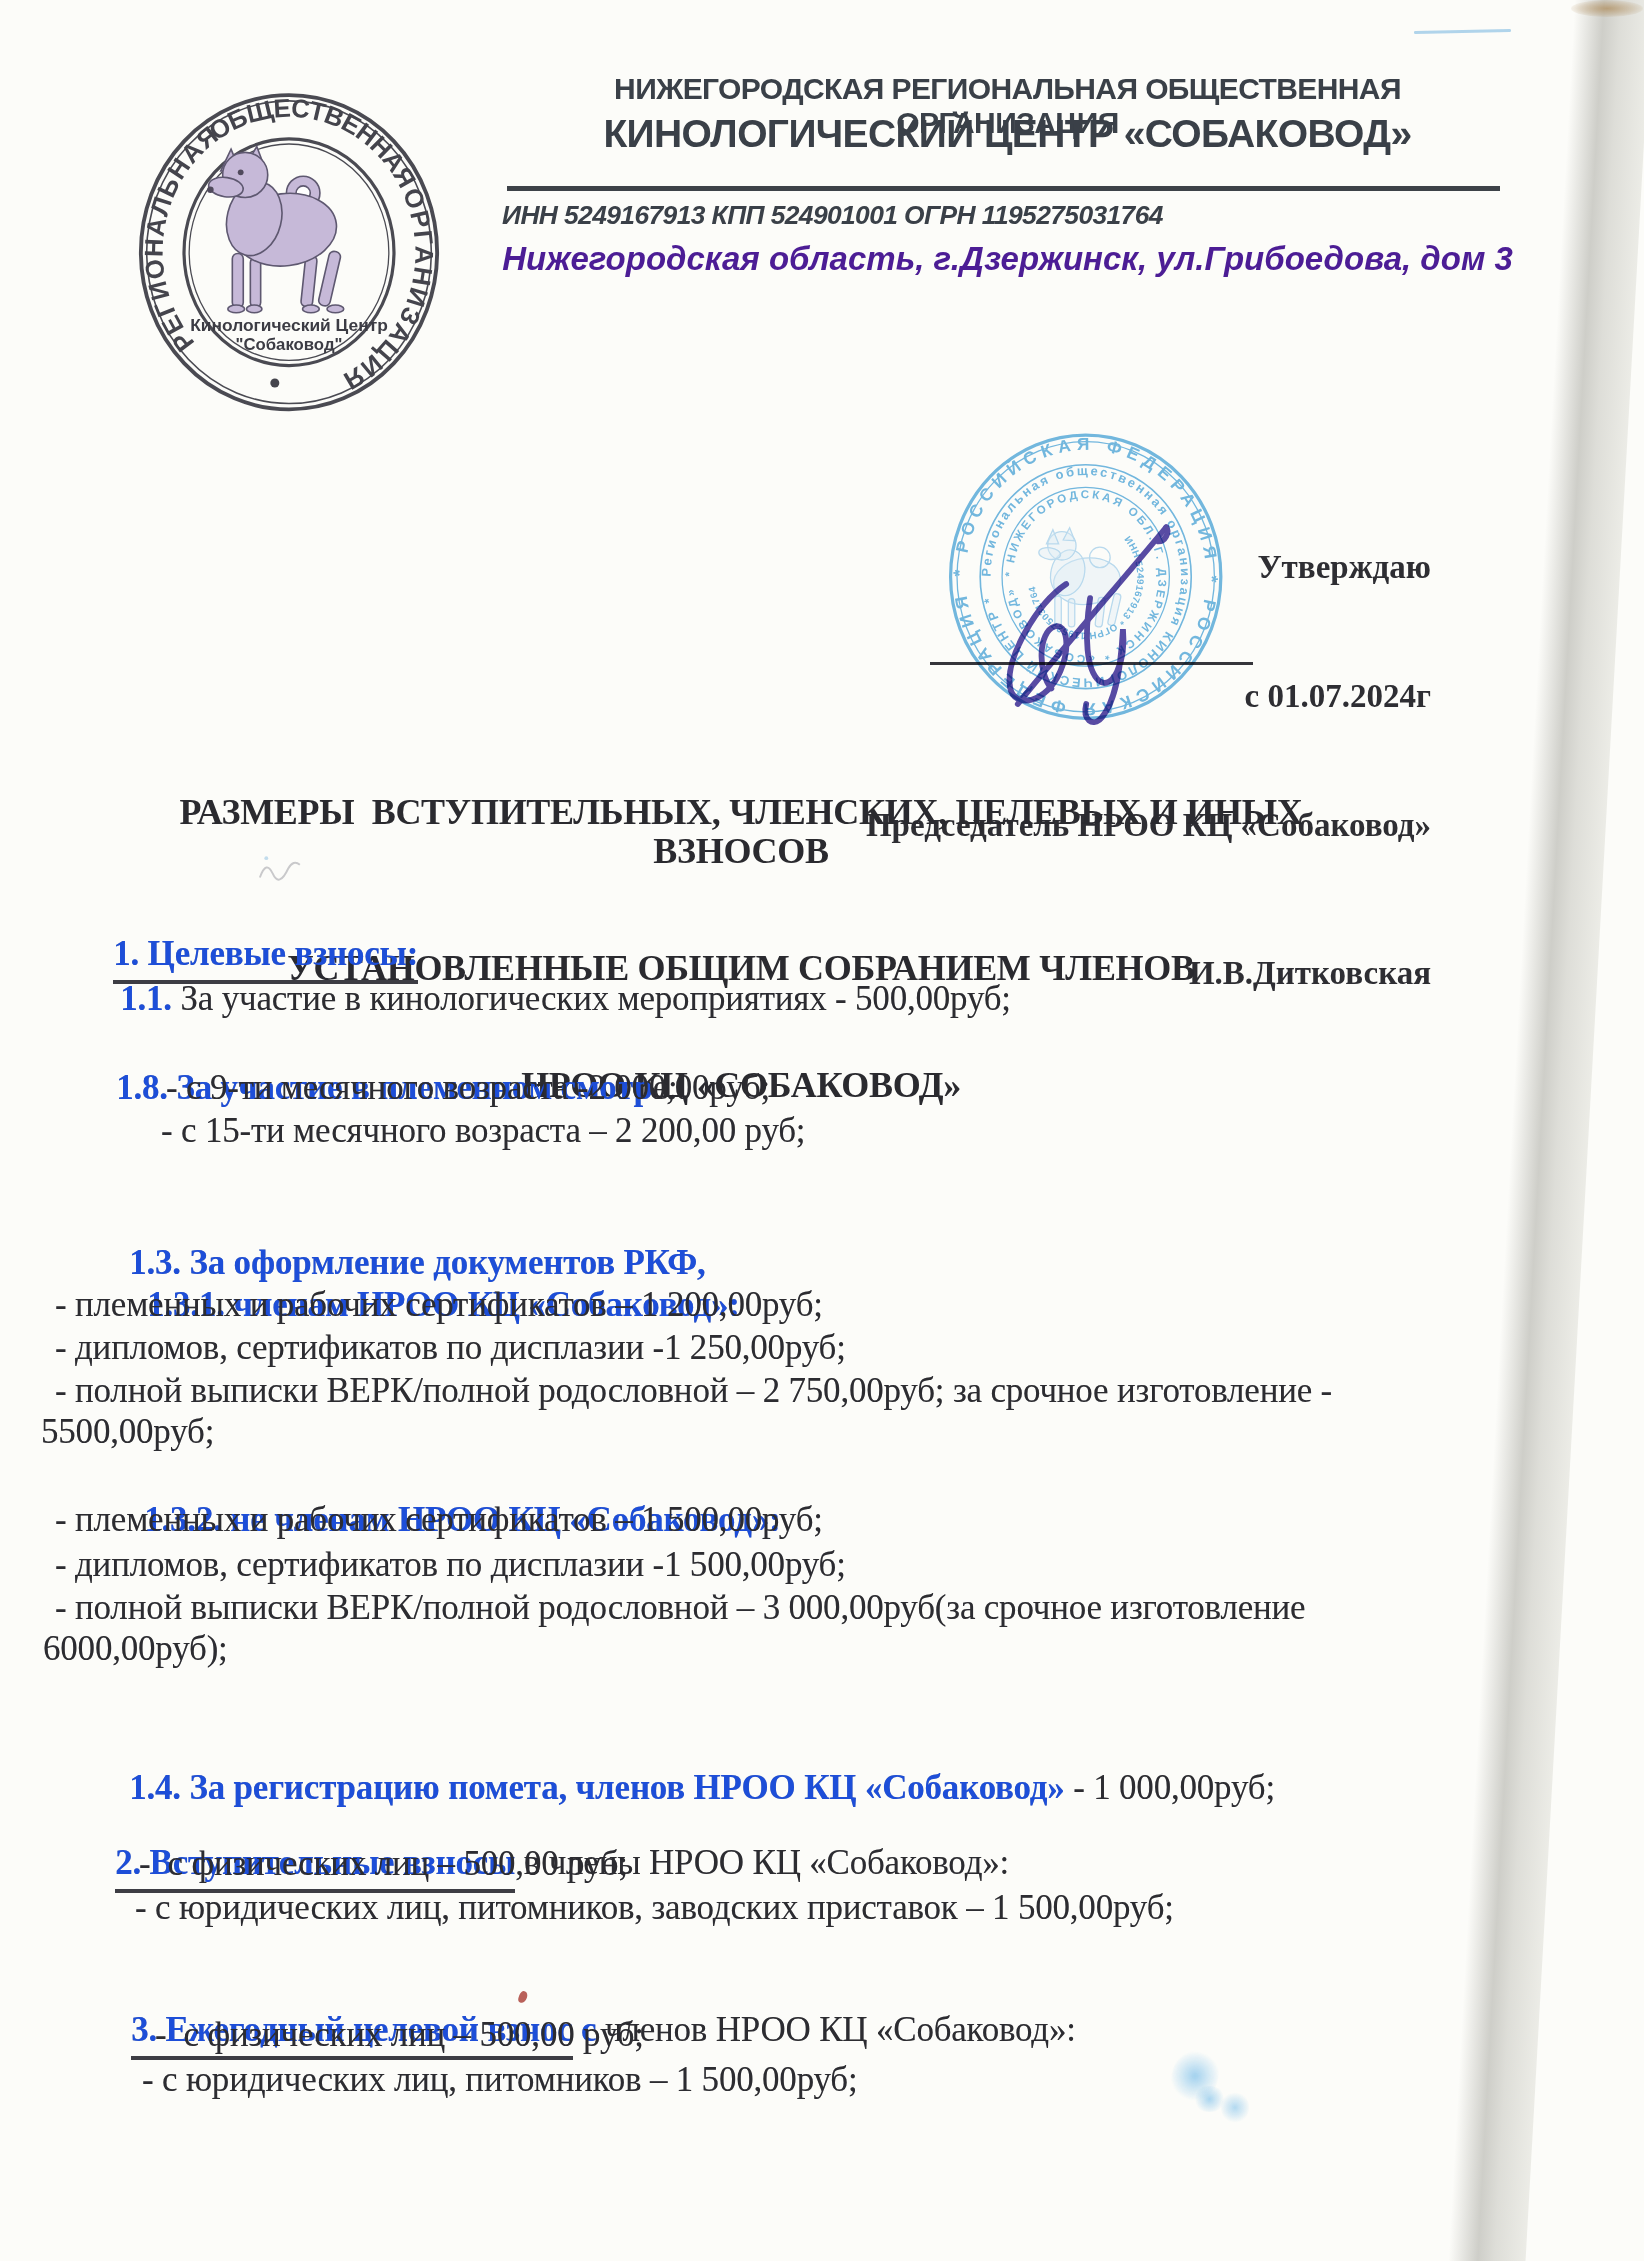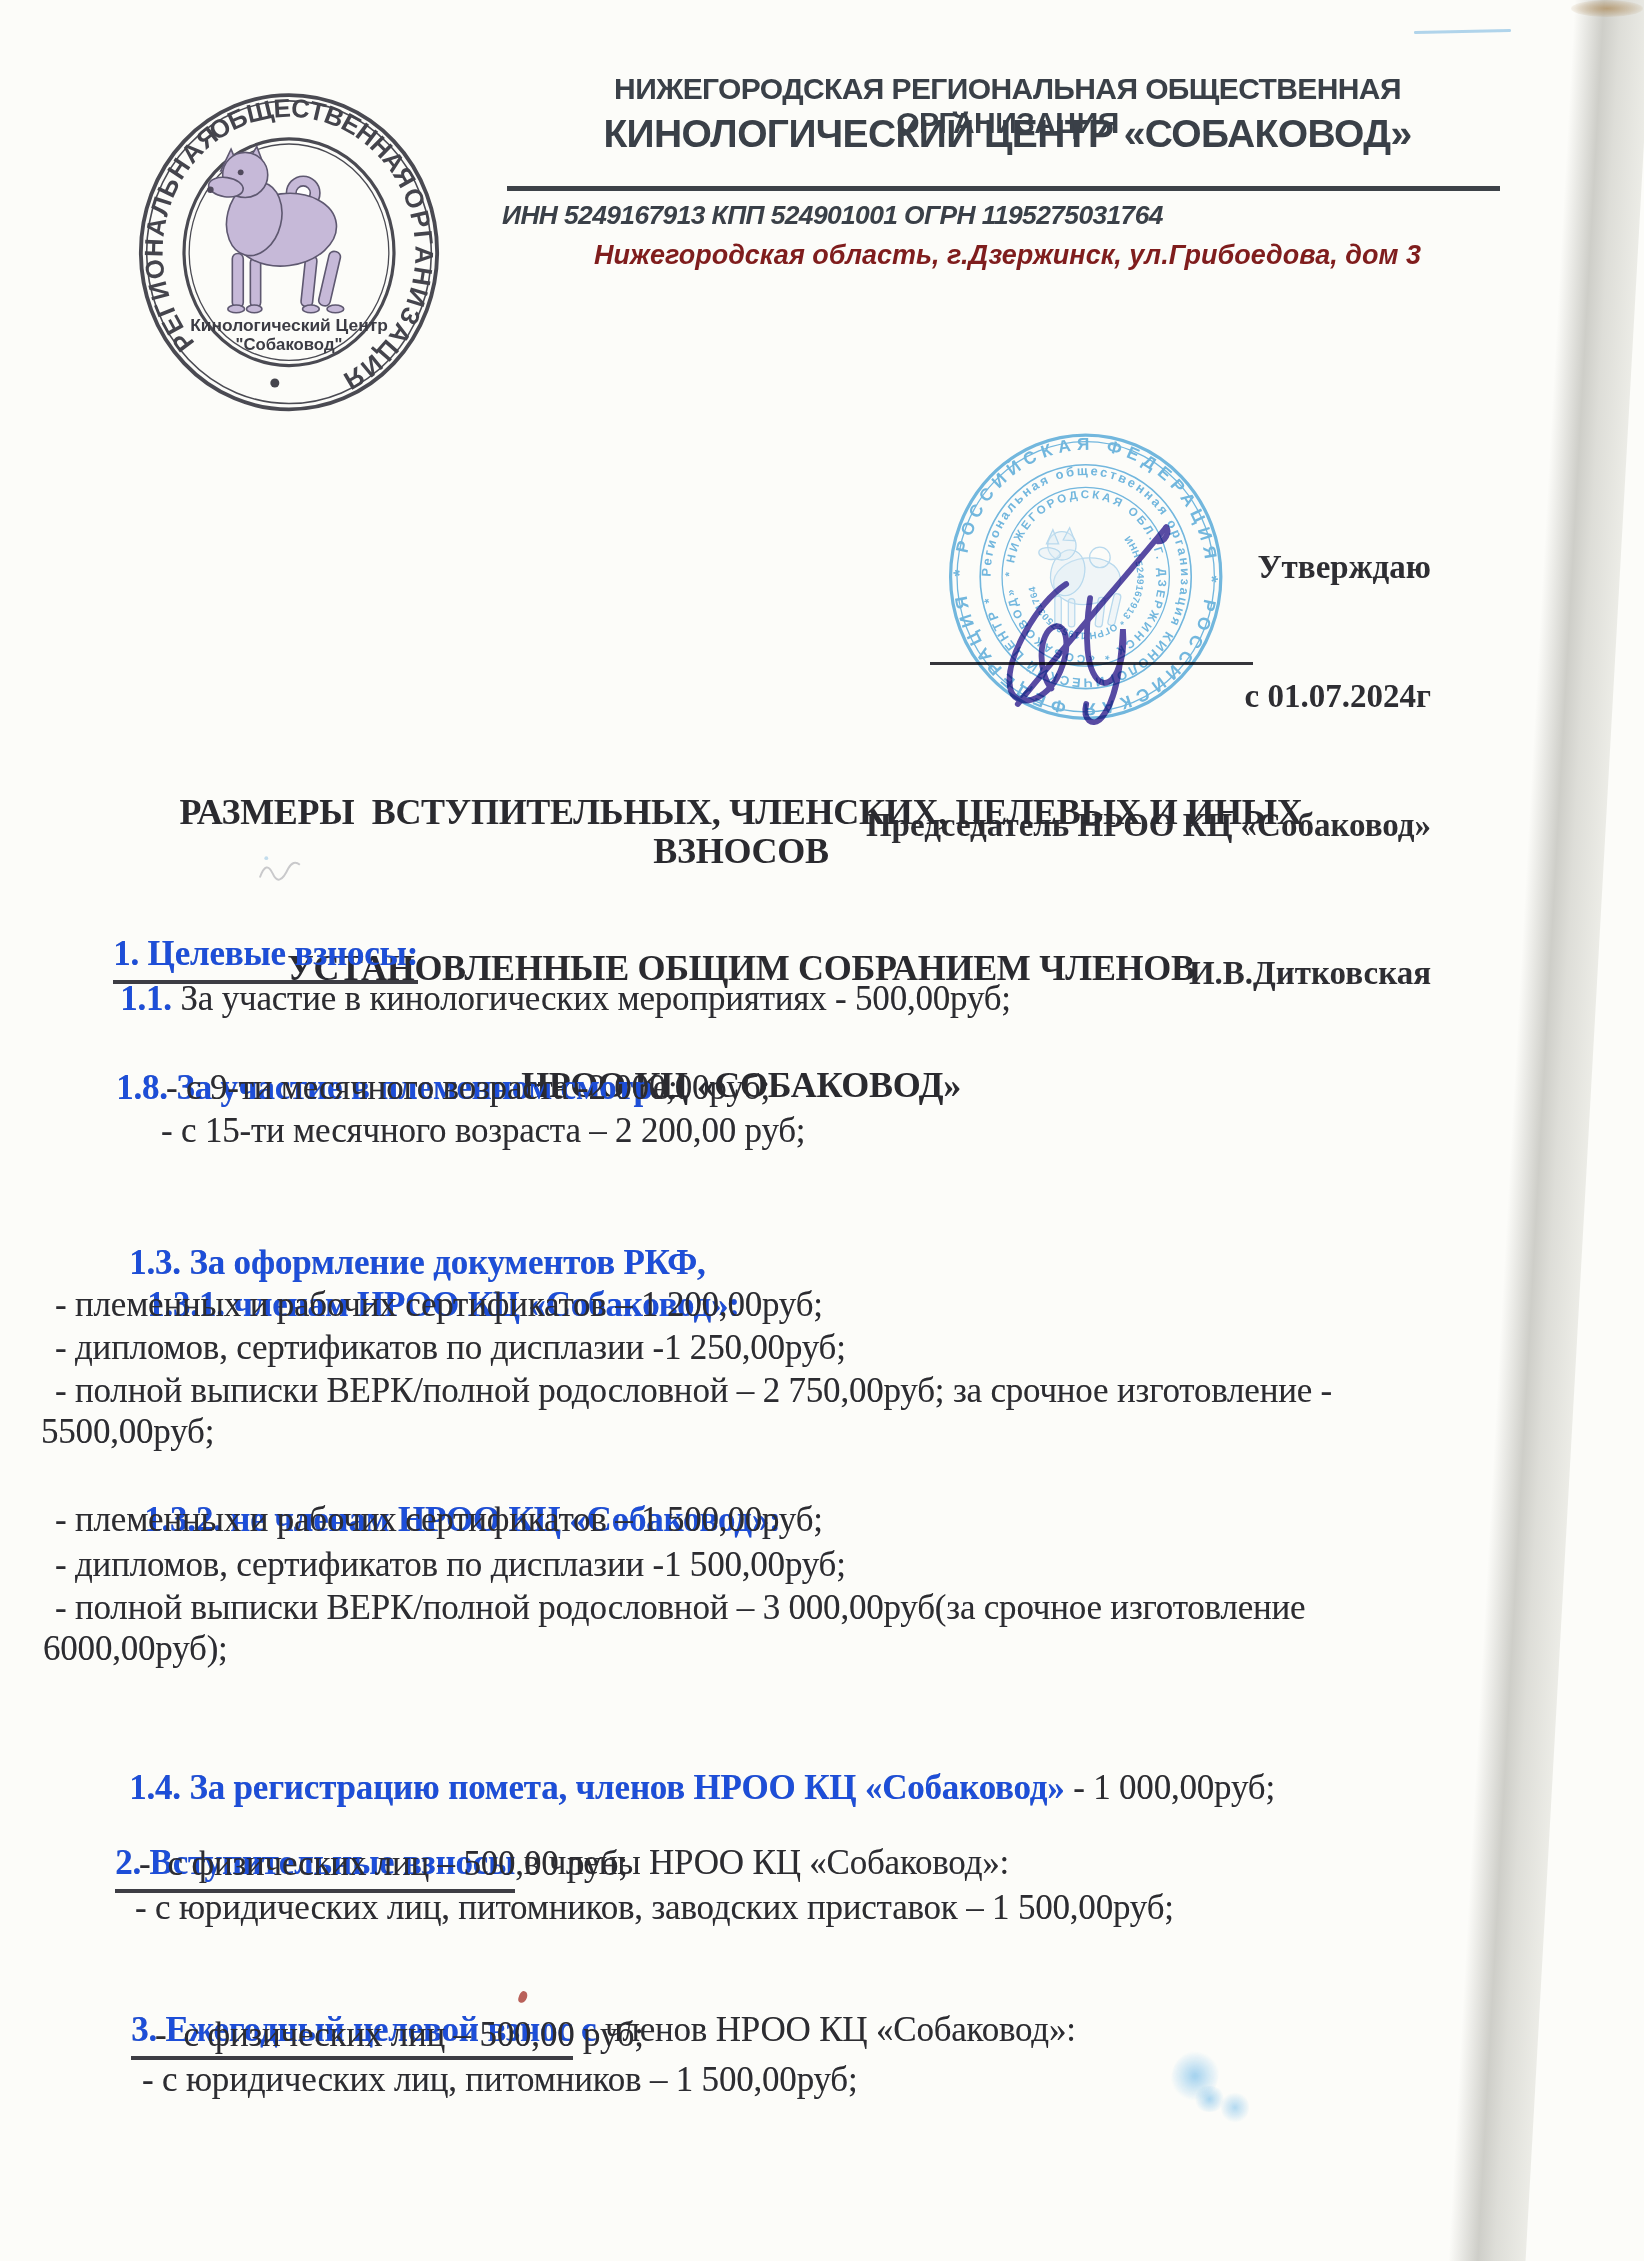--- a/index.html
+++ b/index.html
@@ -22,21 +22,21 @@
   .org2{top:112px;font-size:39px;}
   .hr-main{position:absolute;left:507px;top:186px;width:993px;height:4.5px;background:#3d4248;}
   .reg{
     position:absolute;left:502px;top:200px;width:1011px;text-align:left;
     font-family:"Liberation Sans","DejaVu Sans",sans-serif;
     font-weight:700;font-style:italic;font-size:26.4px;color:#3a4048;letter-spacing:-0.6px;
   }
   .addr{
     position:absolute;left:502px;top:240px;width:1011px;text-align:center;
     font-family:"Liberation Sans","DejaVu Sans",sans-serif;
-    font-weight:700;font-style:italic;font-size:27px;color:#7f1d1d;
+    font-weight:700;font-style:italic;font-size:33px;color:#4c1d95;
   }
   
   .approval{
     position:absolute;right:213px;top:460px;text-align:right;
     font-weight:700;font-size:33px;line-height:43px;color:#2e2e33;
     white-space:pre;
   }
   .approval .gap{margin-bottom:19px;}
   .sig-underline{position:absolute;left:930px;top:662px;width:323px;height:3.2px;background:#35353b;}
   

